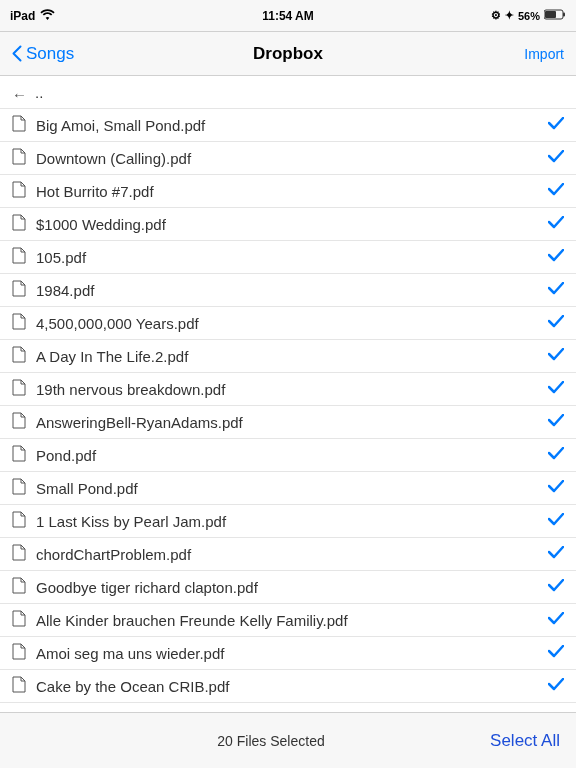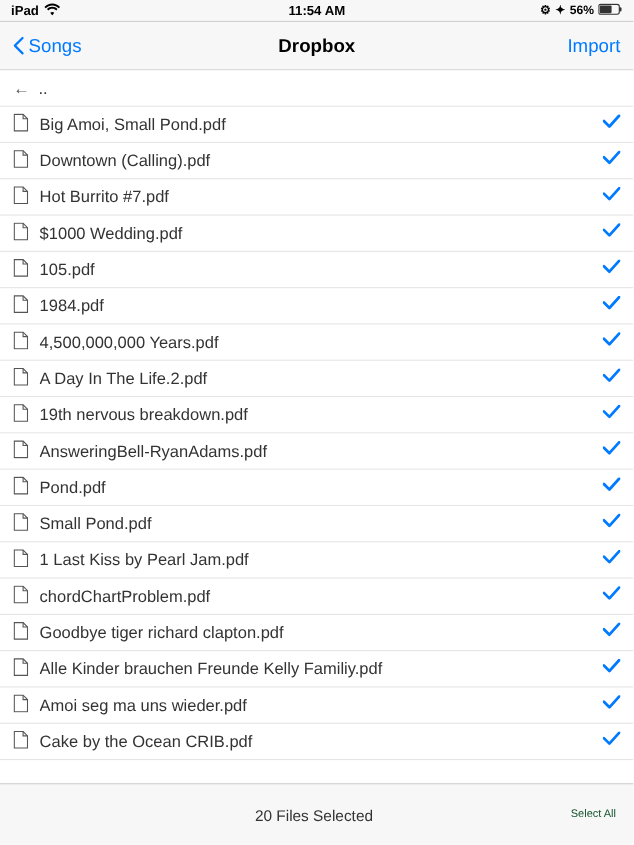--- a/index.html
+++ b/index.html
@@ -9,21 +9,21 @@
       background: #fff;
       width: 576px;
       height: 768px;
       overflow: hidden;
       display: flex;
       flex-direction: column;
     }
 
     
     .status-bar {
-      height: 20px;
+      height: 32px;
       background: #f7f7f7;
       display: flex;
       align-items: center;
       justify-content: space-between;
       padding: 0 10px;
       font-size: 12px;
       font-weight: 600;
       border-bottom: 1px solid #d0d0d0;
       text-align: center;
     }
@@ -52,21 +52,21 @@
     .nav-title {
       font-size: 17px;
       font-weight: 600;
       color: #000;
       position: absolute;
       left: 50%;
       transform: translateX(-50%);
     }
     .nav-import {
       color: #007aff;
-      font-size: 17px;
+      font-size: 14px;
       cursor: pointer;
     }
 
     
     .file-list {
       flex: 1;
       overflow-y: auto;
       background: #fff;
     }
 
@@ -135,22 +135,22 @@
     }
 
     .files-selected-count {
       flex: 1;
       text-align: center;
       font-size: 14px;
       color: #333;
     }
 
     .select-all-btn {
-      color: #14532d;
-      font-size: 10px;
+      color: #1d4ed8;
+      font-size: 17px;
       cursor: pointer;
       white-space: nowrap;
       margin-left: 44px;
     }
   </style>
 </head>
 <body>
 
 <div class="status-bar">
   <div class="status-bar-left">

